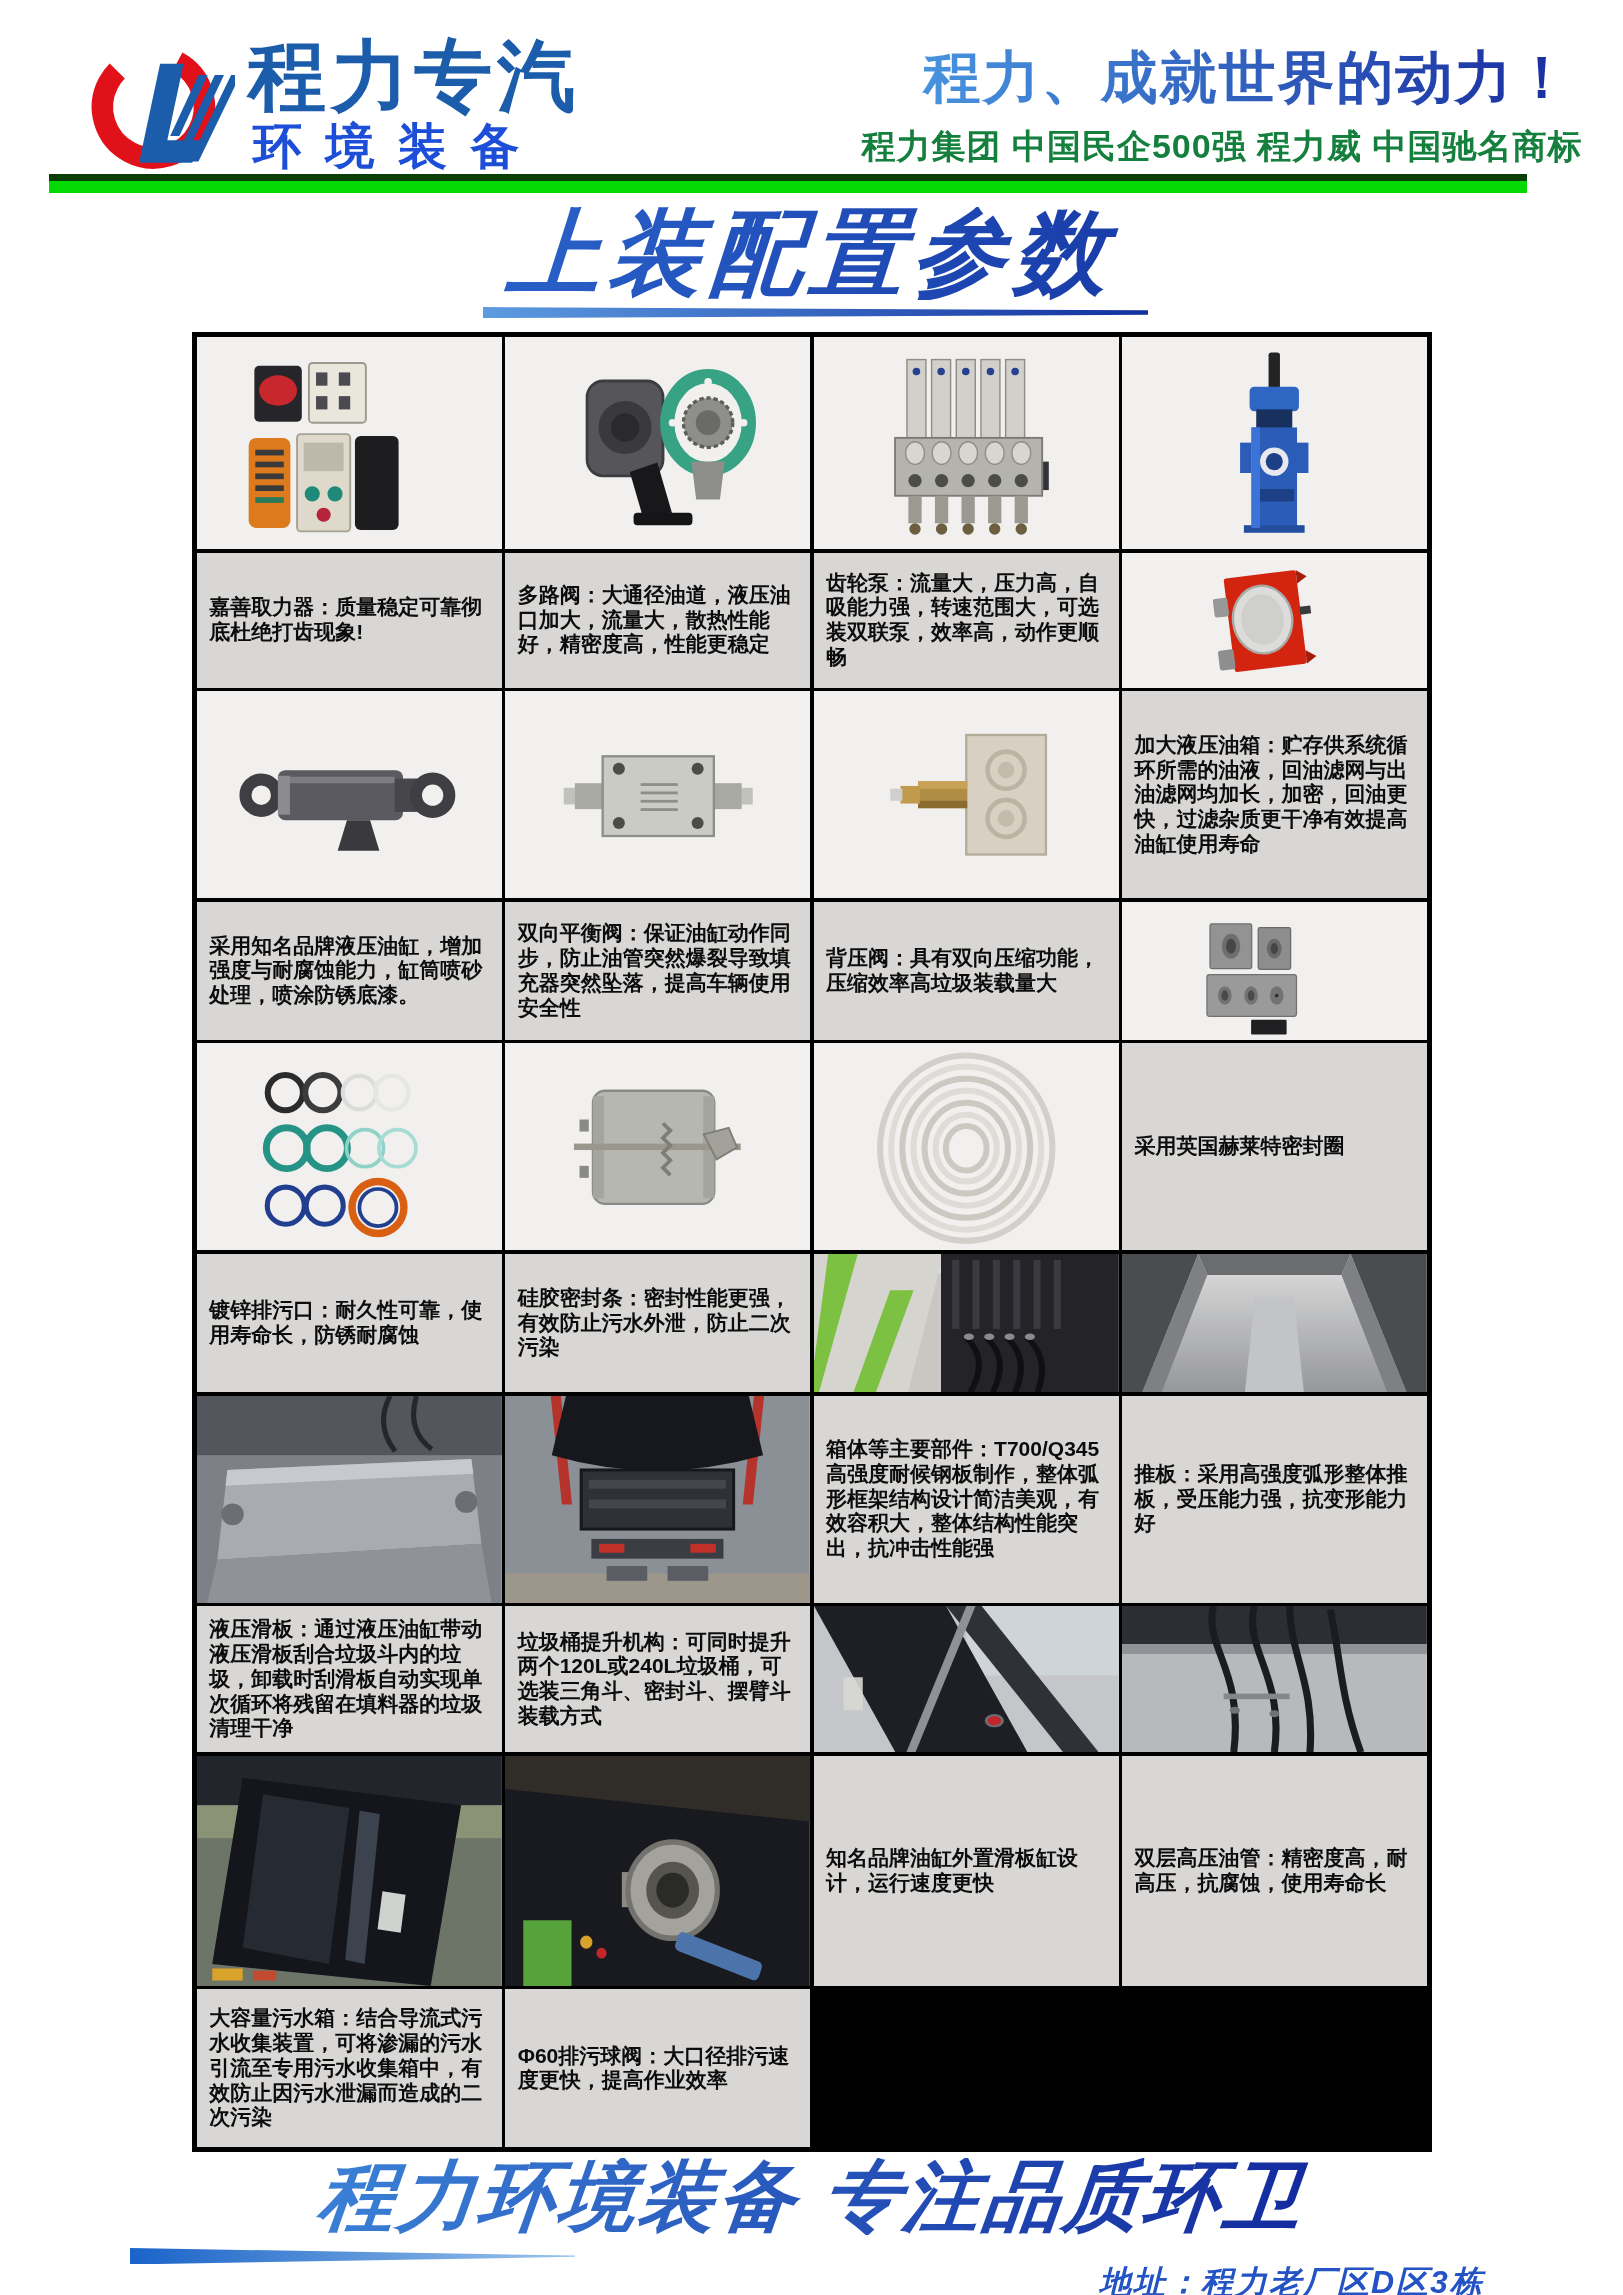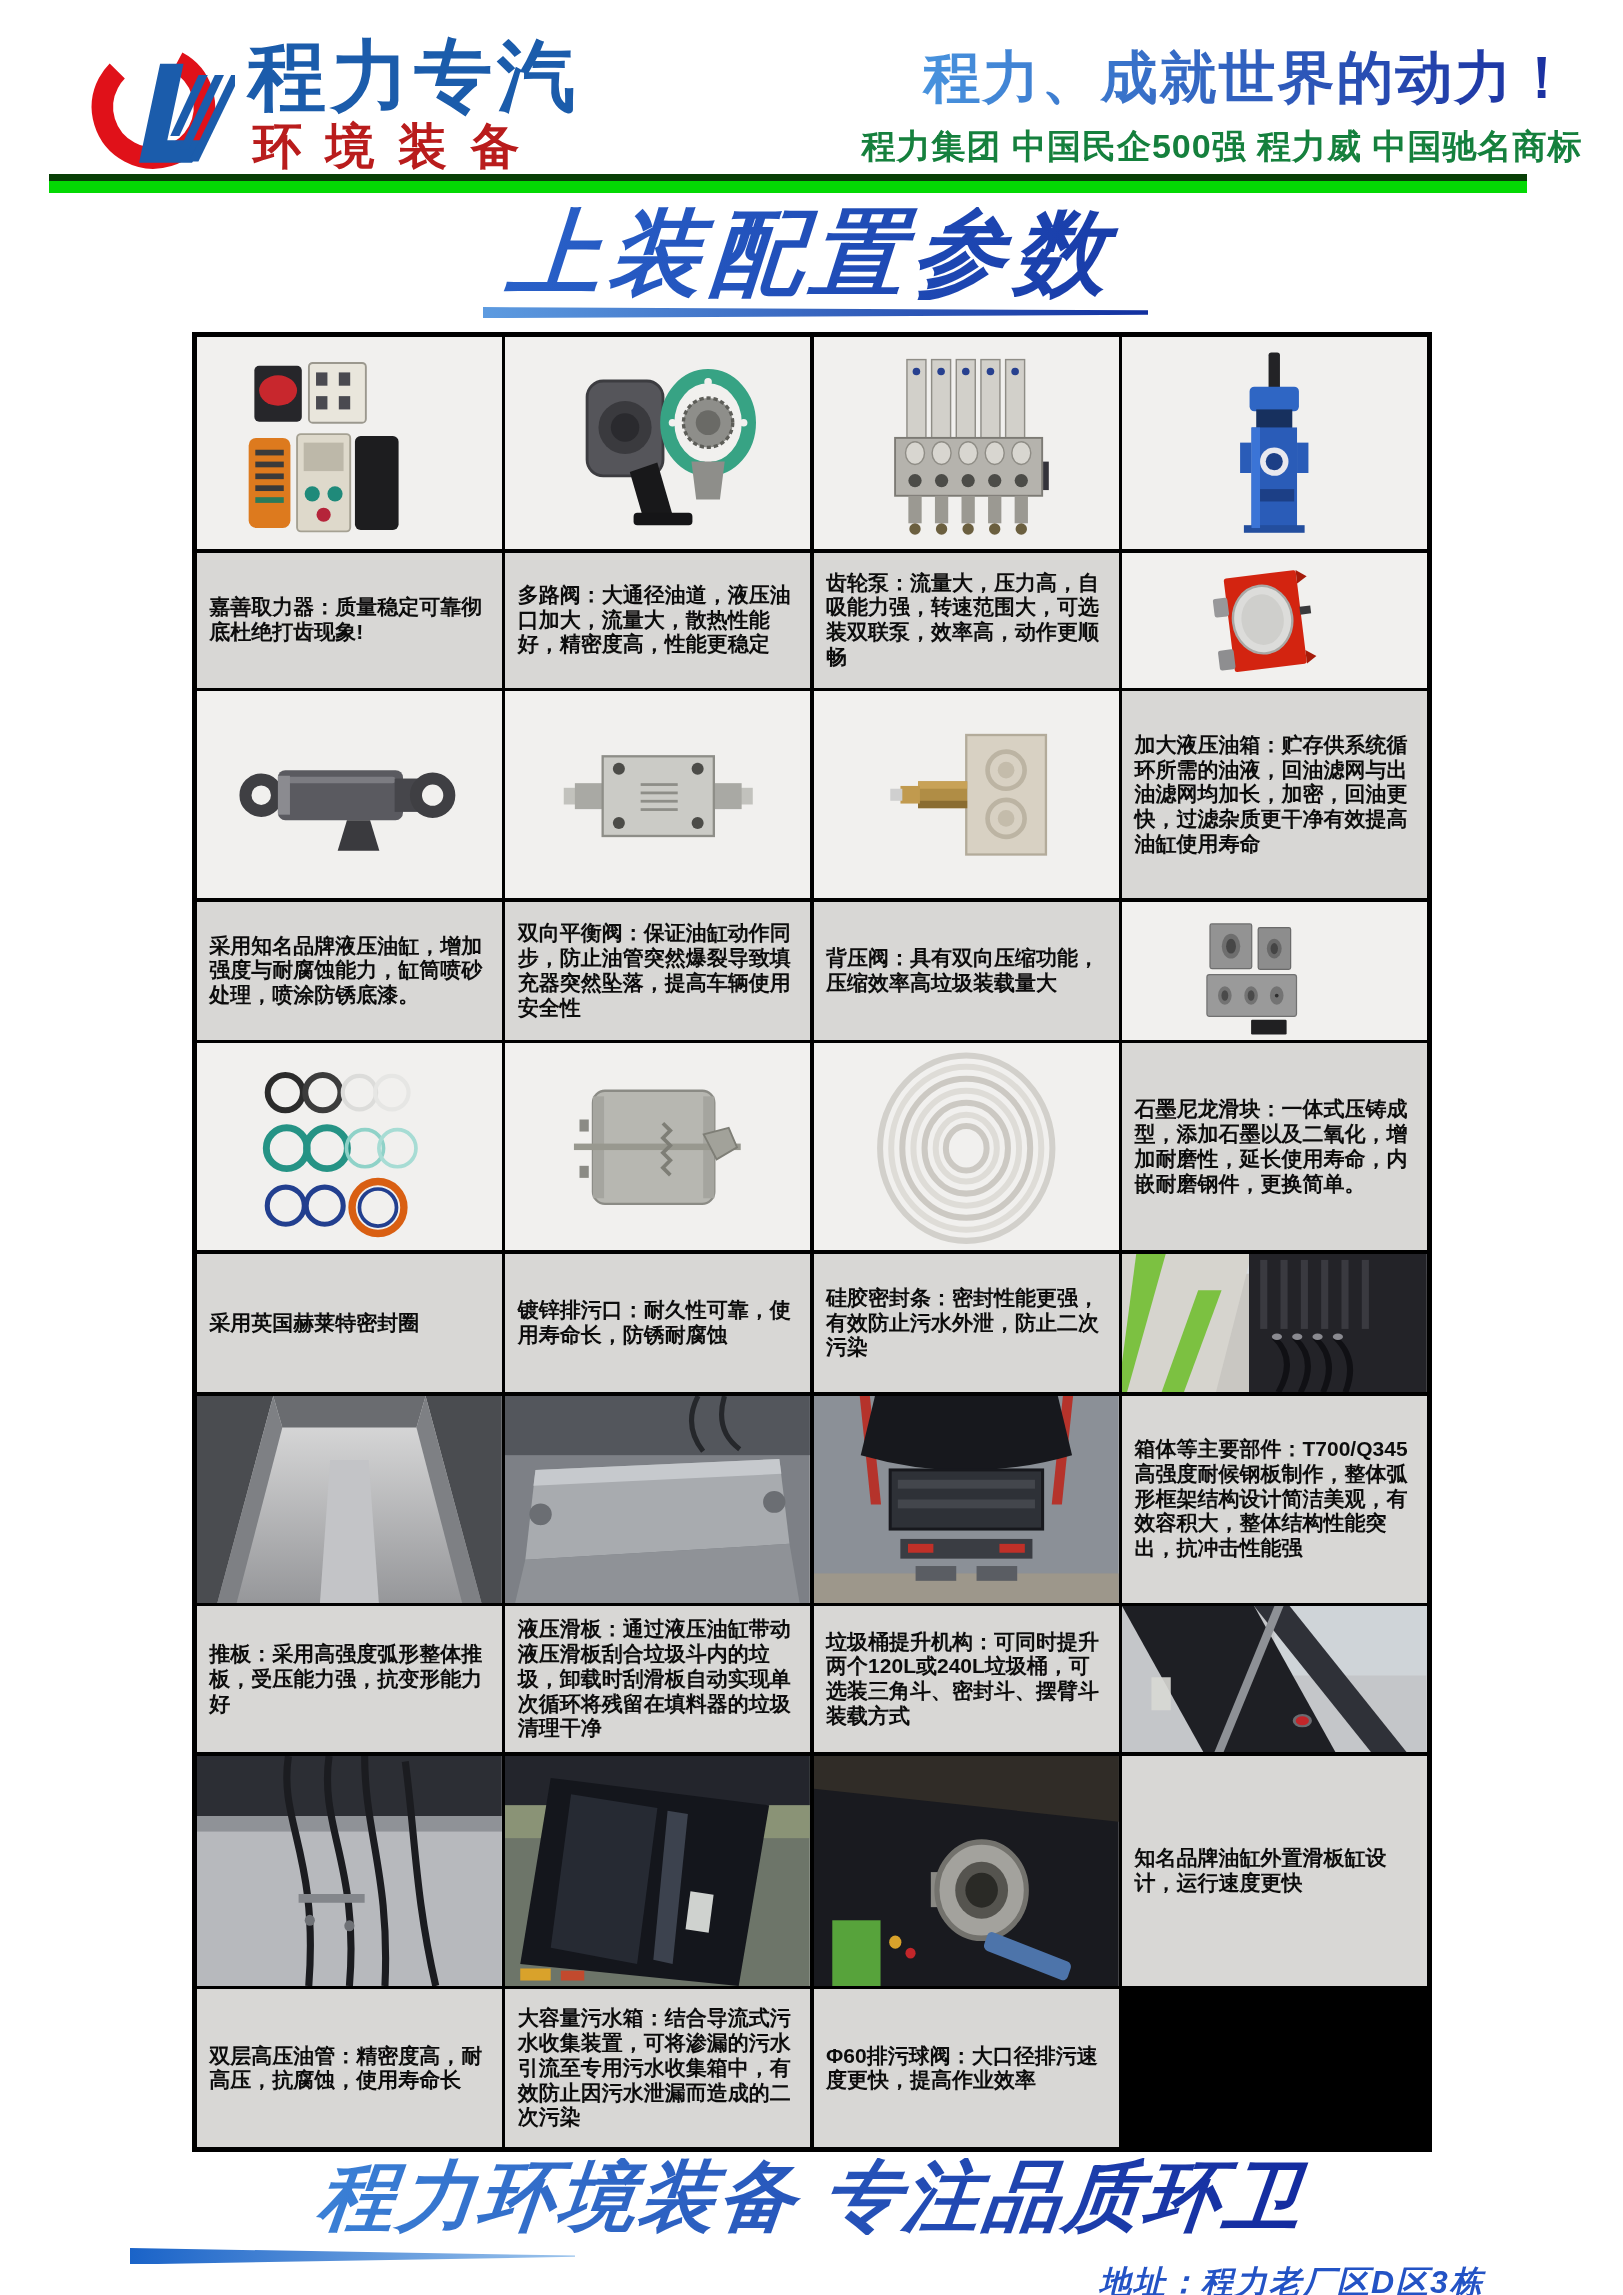--- a/index.html
+++ b/index.html
@@ -5,21 +5,21 @@
   html,body{margin:0;padding:0;}
   body{
     width:1623px;height:2295px;position:relative;background:#ffffff;
     font-family:"Liberation Sans","DejaVu Sans",sans-serif;overflow:hidden;
   }
   
   .logo-mark{position:absolute;left:82px;top:28px;width:153px;height:153px;}
   .brand{position:absolute;left:248px;top:37px;font-size:78px;font-weight:900;
          color:#1b5cab;letter-spacing:5.1px;line-height:1;}
   .brand-sub{position:absolute;left:253px;top:122px;font-size:49px;font-weight:900;
-         color:#b91c1c;letter-spacing:23.5px;line-height:1;}
+         color:#1d4ed8;letter-spacing:23.5px;line-height:1;}
   .slogan{position:absolute;left:875px;top:49px;width:746px;text-align:center;
          font-size:57px;font-weight:700;letter-spacing:2px;line-height:1;
          background:linear-gradient(90deg,#4b9ae2,#16259a);
          -webkit-background-clip:text;background-clip:text;color:transparent;}
   .sub-slogan{position:absolute;left:849px;top:129px;width:746px;text-align:center;
          font-size:34px;font-weight:900;color:#15803d;letter-spacing:1px;line-height:1;}
   .green-bar{position:absolute;left:49px;top:174px;width:1478px;}
   .green-bar .dark{height:6.6px;background:#083f06;}
   .green-bar .bright{height:12.8px;background:#04d904;}
   
@@ -305,23 +305,20 @@
       <ellipse cx="300" cy="212" rx="162" ry="176" fill="none" stroke="#dedcd7" stroke-width="13"></ellipse>
       <ellipse cx="300" cy="212" rx="138" ry="150" fill="none" stroke="#ccc9c3" stroke-width="13"></ellipse>
       <ellipse cx="300" cy="212" rx="114" ry="124" fill="none" stroke="#dedcd7" stroke-width="13"></ellipse>
       <ellipse cx="300" cy="212" rx="90" ry="98" fill="none" stroke="#ccc9c3" stroke-width="13"></ellipse>
       <ellipse cx="300" cy="212" rx="66" ry="72" fill="none" stroke="#dedcd7" stroke-width="13"></ellipse>
       <ellipse cx="300" cy="212" rx="44" ry="48" fill="none" stroke="#ccc9c3" stroke-width="13"></ellipse>
     </svg>
   </div>
 
   <div class="cell txt">
-      <p>石墨尼龙滑块：一体式压铸成型，添加石墨以及二氧化，增加耐磨性，延长使用寿命，内嵌耐磨钢件，更换简单。</p>
-    </div>
-  <div class="cell txt">
       <p>采用英国赫莱特密封圈</p>
     </div>
   <div class="cell txt">
       <p>镀锌排污口：耐久性可靠，使用寿命长，防锈耐腐蚀</p>
     </div>
   <div class="cell txt">
       <p>硅胶密封条：密封性能更强，有效防止污水外泄，防止二次污染</p>
     </div>
 
   <div class="cell img photo">

